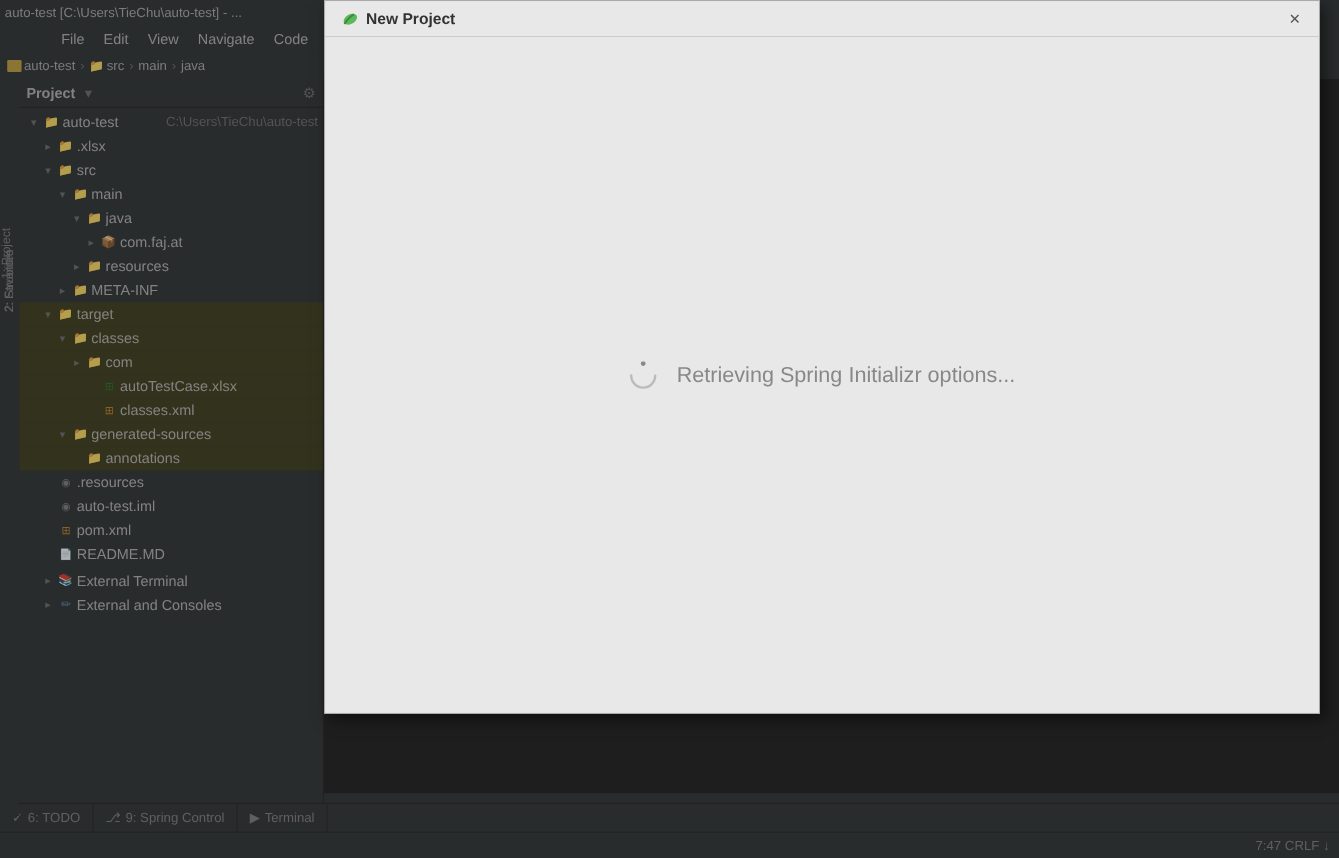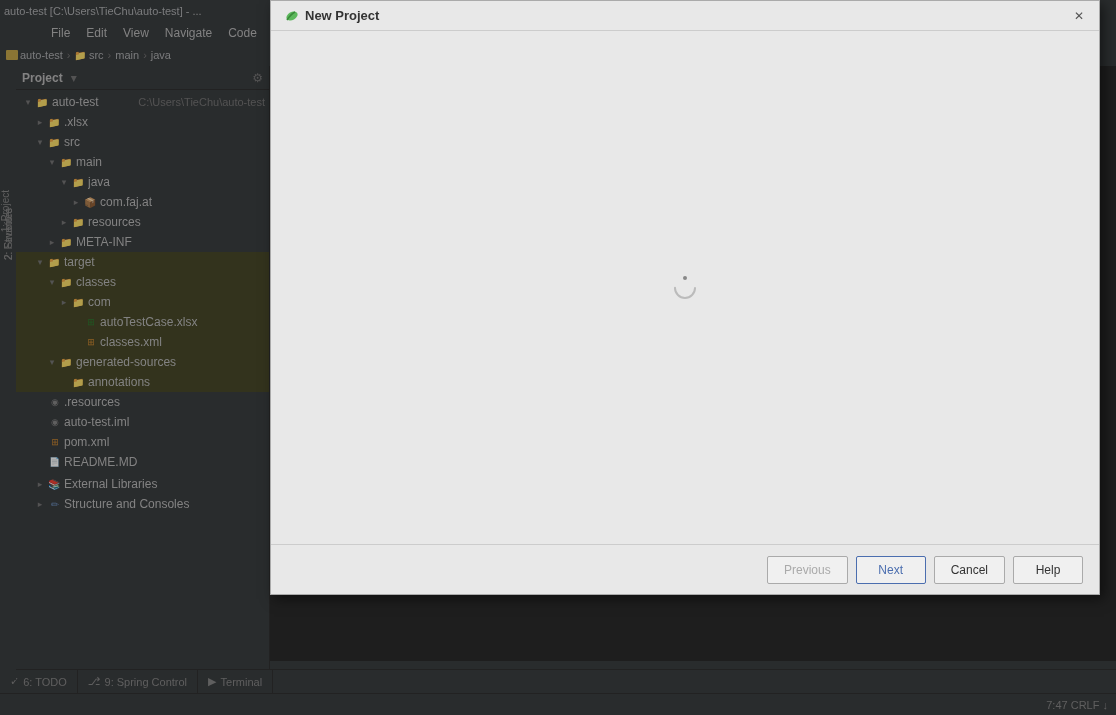--- a/index.html
+++ b/index.html
@@ -516,27 +516,27 @@
 
       <div class="tree-item indent2">
         <span class="arrow empty"></span>
         <span class="file-icon" style="color:#888;font-size:9px;">📄</span>
         <span class="item-label">README.MD</span>
       </div>
 
       <div class="tree-item indent2" style="margin-top:2px;">
         <span class="arrow closed"></span>
         <span class="file-icon" style="color:#6d8fbe;font-size:10px;">📚</span>
-        <span class="item-label">External Libraries</span>
+        <span class="item-label">External Terminal</span>
       </div>
 
       <div class="tree-item indent2">
         <span class="arrow closed"></span>
         <span class="file-icon" style="color:#6d8fbe;font-size:10px;">✏</span>
-        <span class="item-label">Structure and Consoles</span>
+        <span class="item-label">External and Consoles</span>
       </div>
     </div>
   </div>
 
   <div class="editor-area">
     <div class="code-lines">
       <div class="code-line">
         <span class="line-num">26</span>
         <span class="code-text c-comment">/**</span>
       </div>
@@ -597,25 +597,20 @@
       </div>
 
       <div class="dialog-body">
         <div class="loading-container">
           <div class="spinner">
             <svg viewBox="0 0 24 24" xmlns="http://www.w3.org/2000/svg">
               <circle cx="12" cy="12" r="10" fill="none" stroke="#bbbbbb" stroke-width="2" stroke-dasharray="31.4 94.2" stroke-linecap="round"></circle>
               <circle cx="12" cy="2" r="2" fill="#888888"></circle>
             </svg>
           </div>
+          <span class="loading-text">Retrieving Spring Initializr options...</span>
         </div>
       </div>
 
-      <div class="dialog-footer">
-        <button class="btn" disabled="">Previous</button>
-        <button class="btn primary">Next</button>
-        <button class="btn">Cancel</button>
-        <button class="btn">Help</button>
-      </div>
     </div>
   </div>
 
 </div>
 
 </body></html>

